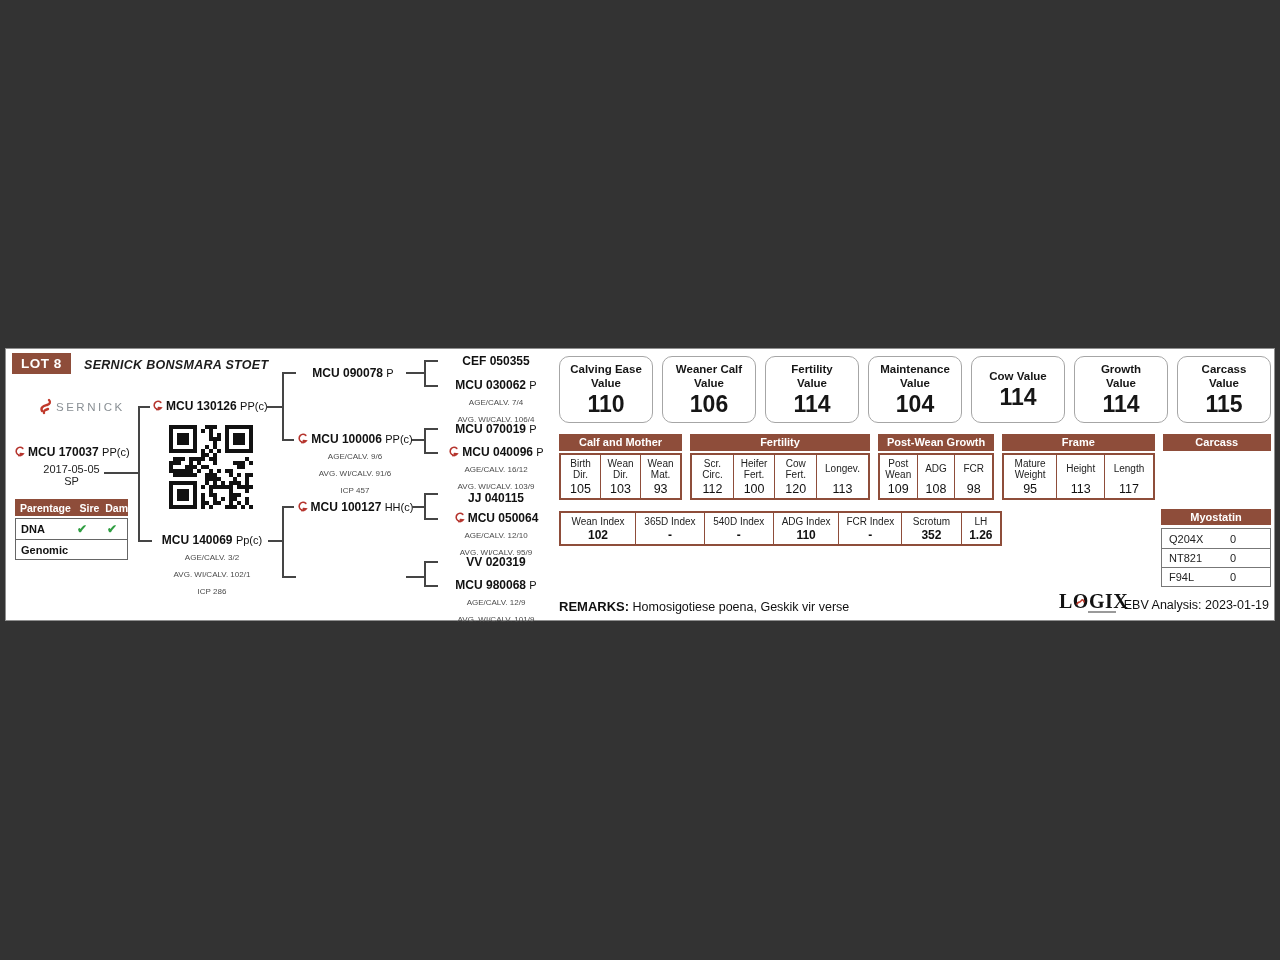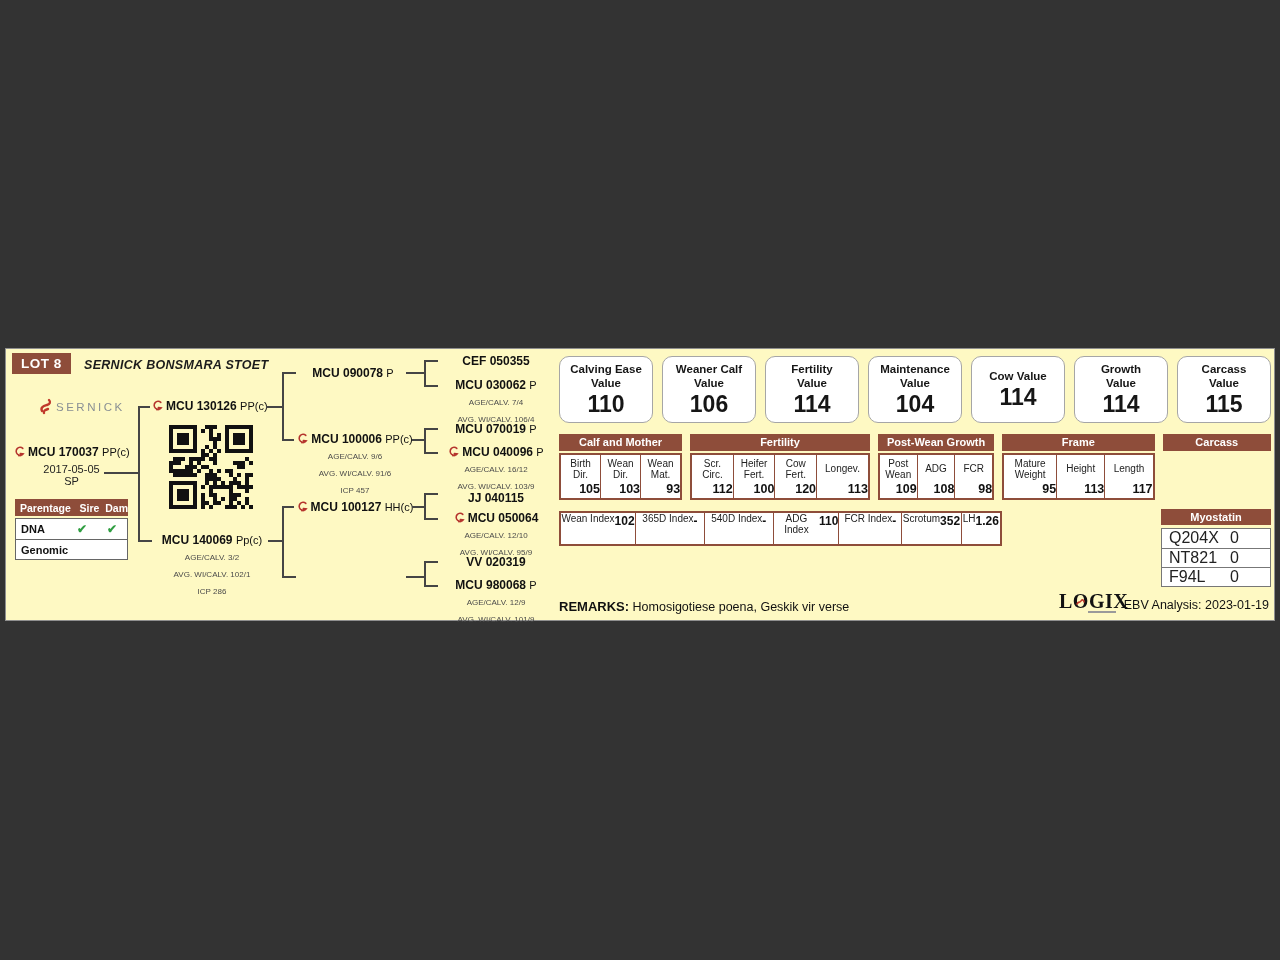--- a/index.html
+++ b/index.html
@@ -4,21 +4,21 @@
 <style>
   :root{
     --brown:#8e4d3a;
     --line:#454545;
     --red:#b5342d;
     --green:#2f9e41;
   }
   *{box-sizing:border-box;margin:0;padding:0}
   html,body{width:1280px;height:960px}
   body{background:#333333;font-family:"Liberation Sans",sans-serif;position:relative;overflow:hidden}
-  .card{position:absolute;left:5px;top:348px;width:1270px;height:273px;background:#fef9c3;border:1px solid #8f8f8f}
+  .card{position:absolute;left:5px;top:348px;width:1270px;height:273px;background:#ffffff;border:1px solid #8f8f8f}
   .lot{position:absolute;left:6px;top:4px;background:var(--brown);color:#fff;font-weight:700;font-size:13.5px;padding:3px 9px;letter-spacing:.5px}
   .stud-title{position:absolute;left:78px;top:9px;font-style:italic;font-weight:700;font-size:12.5px;color:#1c1c1c;letter-spacing:.3px}
   .slogo{position:absolute;left:33px;top:49px;display:flex;align-items:center;gap:2px}
   .slogo .stx{font-size:11.5px;letter-spacing:2.5px;color:#898f94;font-weight:500}
   
   .node{position:absolute;text-align:center}
   .nm{font-size:12px;font-weight:700;color:#111;white-space:nowrap}
   .nm .sfx{font-weight:400;font-size:11px}
   .sub{font-size:8px;color:#4a4a4a;line-height:1.35;margin-top:6px}
   .bdate{font-size:11px;margin-top:4px;color:#222}
@@ -44,32 +44,32 @@
   .vt2:empty{display:none}
   .vnum{font-size:23px;font-weight:700;line-height:1.1;margin-top:1px;color:#161616}
   
   .etable{position:absolute;left:553px;top:85px;width:712px;display:flex;gap:8px}
   .egroup{display:flex;flex-direction:column}
   .ghead{background:var(--brown);color:#fff;font-weight:700;font-size:11px;height:17px;line-height:17px;text-align:center}
   .gbody{border:2px solid var(--brown);margin-top:2px;display:flex;height:47px;background:#fff}
   .ecell{flex:1;display:flex;flex-direction:column;border-left:1px solid var(--brown)}
   .ecell:first-child{border-left:none}
   .elab{flex:1;display:flex;align-items:center;justify-content:center;text-align:center;font-size:10px;line-height:1.15;padding:1px 2px 0;color:#222}
-  .eval{font-size:12.5px;font-weight:700;text-align:right;padding-bottom:2px;color:#111}
+  .eval{font-size:12.5px;font-weight:400;text-align:center;padding-bottom:2px;color:#111}
   
   .itable{position:absolute;left:553px;top:162px;width:443px;height:35px;border:2px solid var(--brown);display:flex;background:#fff}
-  .icell{flex:1;border-left:1px solid var(--brown);display:flex;justify-content:center;text-align:center}
+  .icell{flex:1;border-left:1px solid var(--brown);display:flex;flex-direction:column;justify-content:center;text-align:center}
   .icell:first-child{border-left:none}
   .ilab{font-size:10px;color:#222}
   .ival{font-size:12px;font-weight:700;margin-top:1px;color:#111}
   
   .mwrap{position:absolute;left:1155px;top:160px;width:110px}
   .mhead{background:var(--brown);color:#fff;font-weight:700;font-size:11px;text-align:center;height:16px;line-height:16px}
   .mtable{border:1px solid #777;margin-top:3px;background:#fff}
-  .mrow{display:flex;height:19px;align-items:flex-start;border-top:1px solid #777;font-size:16px;color:#222}
+  .mrow{display:flex;height:19px;align-items:center;border-top:1px solid #777;font-size:11px;color:#222}
   .mrow:first-child{border-top:none}
   .mgene{flex:1;padding-left:7px}
   .mval{width:40px}
   
   .remarks{position:absolute;left:553px;top:250px;font-size:12.5px;color:#111}
   .remarks b{font-size:13px}
   .logix{position:absolute;left:1053px;top:242px;font-family:"Liberation Serif",serif;font-weight:700;font-size:20px;letter-spacing:.5px;color:#121212;line-height:1}
   .lo{position:relative;display:inline-block}
   .omark{position:absolute;left:3.5px;top:6.5px}
   .logix-tag{position:absolute;left:1082px;top:262px;width:28px;height:2px;background:#9a9a9a}

